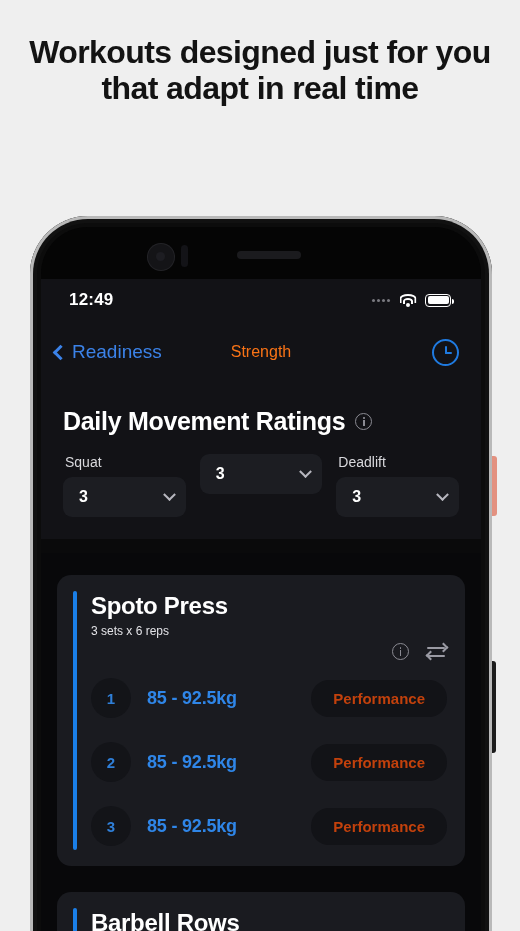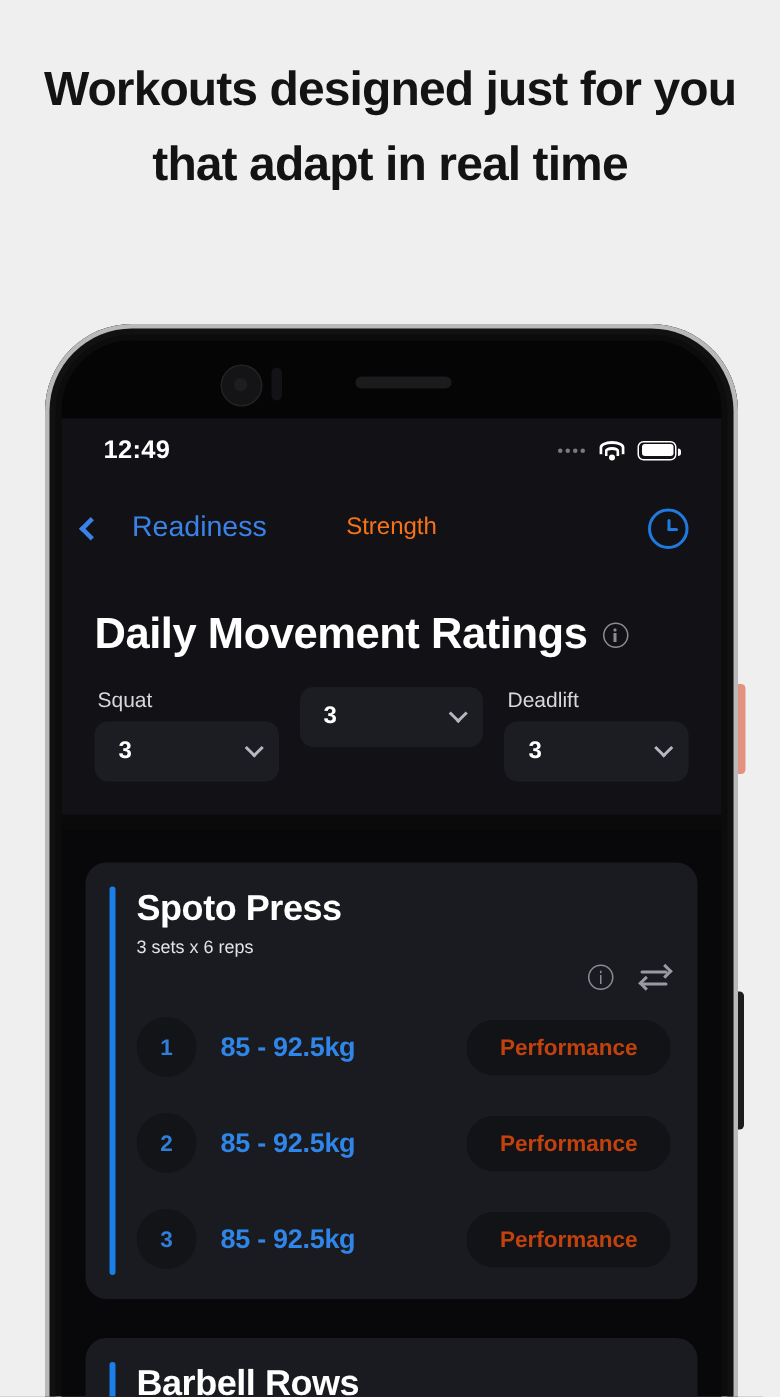--- a/index.html
+++ b/index.html
@@ -9,21 +9,21 @@
     font-family:"Liberation Sans", sans-serif;
     position:relative;
   }
 
   
   .headline{
     position:absolute;
     top:34px; left:0; width:520px;
     text-align:center;
     font-size:32px;
-    line-height:50px;
+    line-height:36px;
     font-weight:700;
     letter-spacing:-0.6px;
     color:#131313;
     padding:0 26px;
   }
 
   
   .phone{
     position:absolute;
     left:30px; top:216px;
@@ -129,21 +129,21 @@
   .battery i{ display:block; width:100%; height:100%; background:#fff; border-radius:2px; }
 
   
   .navbar{
     position:absolute; left:0; top:94px; width:100%; height:62px;
     background:#121216;
     display:flex; align-items:center;
     padding:0 22px 0 14px;
   }
   .nav-back{
-    display:flex; align-items:center; gap:20px;
+    display:flex; align-items:center; gap:4px;
     color:#3b82e8; font-size:19px;
     cursor:pointer;
   }
   .chev-left{
     width:11px; height:11px;
     border-left:3px solid #3b82e8; border-bottom:3px solid #3b82e8;
     transform:rotate(45deg); margin-right:2px;
   }
   .nav-center{
     position:absolute; left:0; width:100%; text-align:center;
@@ -167,21 +167,21 @@
   
   .ratings{
     position:absolute; left:0; top:156px; width:100%;
     background:#121216;
     padding:24px 22px 22px 22px;
   }
   .ratings-head{
     display:flex; align-items:center; gap:10px; margin-bottom:18px;
   }
   .ratings-title{
-    color:#fff; font-size:29px; font-weight:700; letter-spacing:-0.3px;
+    color:#fff; font-size:25px; font-weight:700; letter-spacing:-0.3px;
   }
   .icon-info{
     width:17px; height:17px; border-radius:50%;
     border:1.5px solid #8b8b93;
     position:relative; flex:none; cursor:pointer;
   }
   .icon-info::before{
     content:""; position:absolute; left:calc(50% - 0.75px); top:3px;
     width:1.5px; height:1.5px; background:#8b8b93; border-radius:50%;
   }

